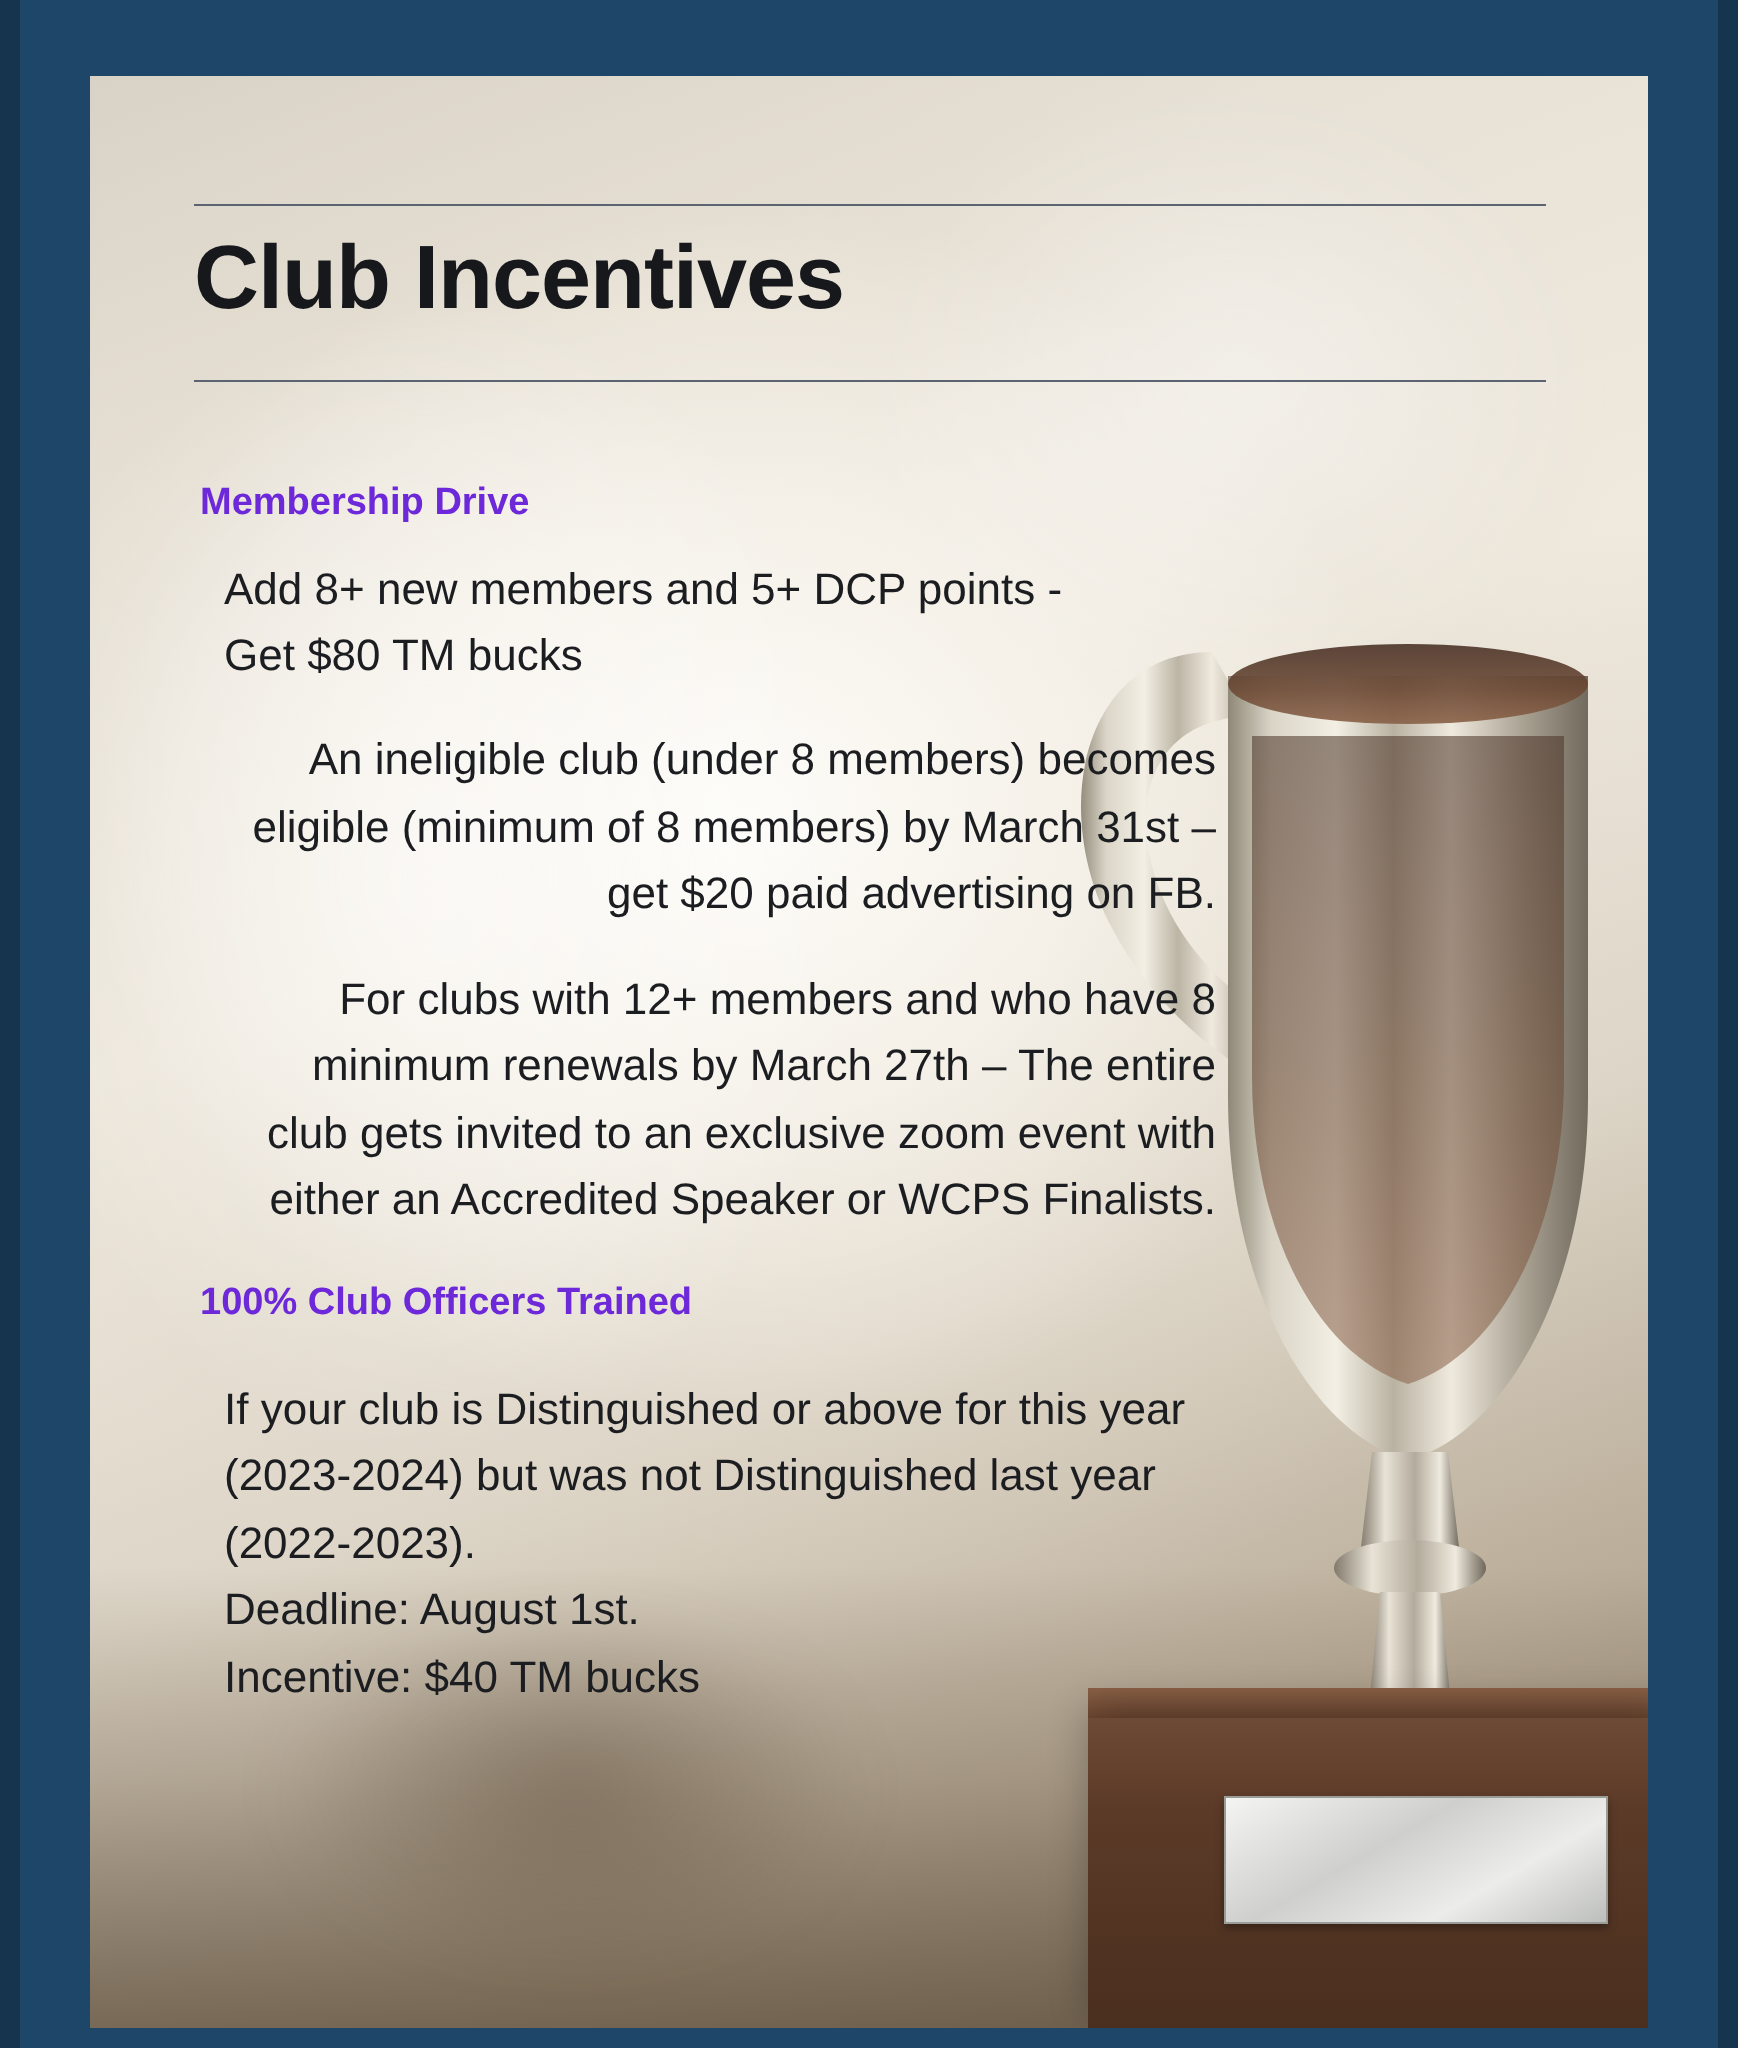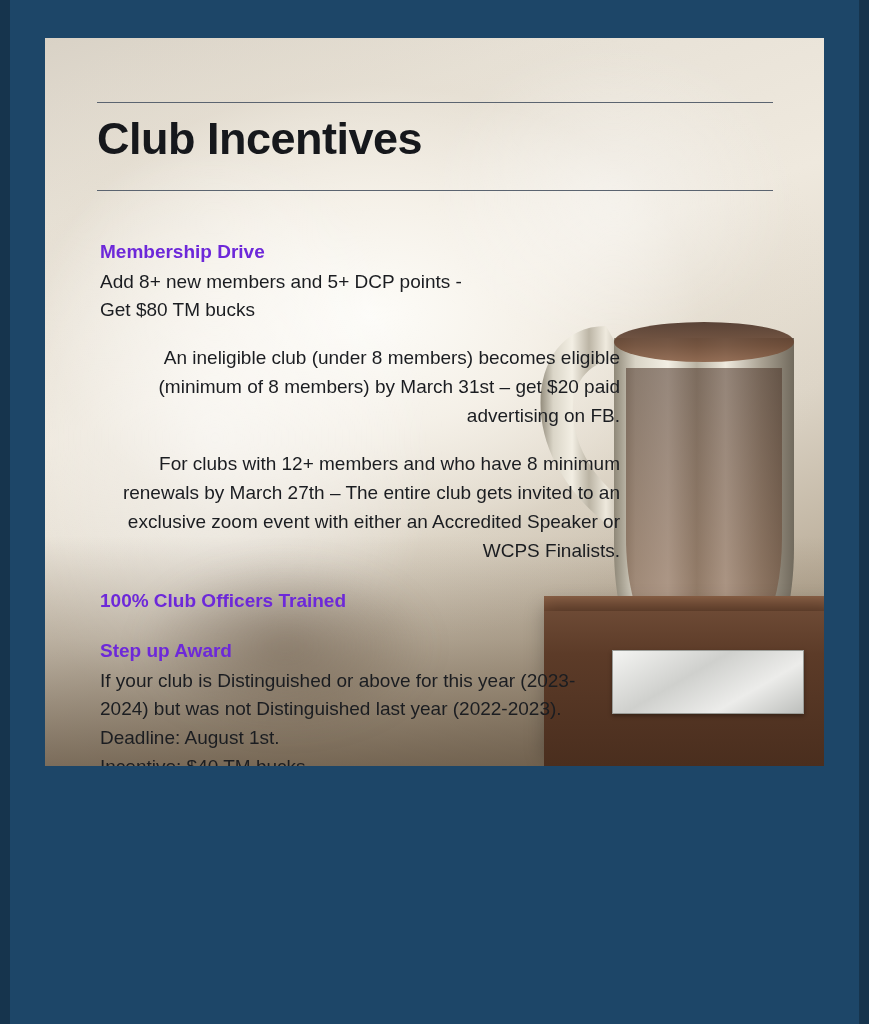--- a/index.html
+++ b/index.html
@@ -31,21 +31,21 @@
     background: #16344d;
   }
   .edge-strip-left { left: 0; }
   .edge-strip-right { right: 0; }
 
   .card {
     position: absolute;
     left: 45px;
     top: 38px;
     width: 779px;
-    height: 728px;
+    height: 976px;
     overflow: hidden;
     background: #cfc8bd;
   }
 
   
   .bg-base {
     position: absolute;
     inset: 0;
     background:
       radial-gradient(ellipse 60% 45% at 42% 38%, #fdfcf8 0%, rgba(247,243,235,0.85) 35%, rgba(226,218,203,0.25) 70%, rgba(200,190,172,0) 100%),
@@ -159,24 +159,24 @@
   .block:last-child { margin-bottom: 0; }
 
   .heading {
     font-size: 19px;
     font-weight: bold;
     color: #6d28d9;
     line-height: 1.45;
     margin: 0 0 2px 0;
   }
   .para {
-    font-size: 19px;
+    font-size: 22px;
     color: #1b1d21;
     line-height: 1.52;
-    margin: 0;
+    margin: 12px;
   }
   .para + .para { margin-top: 19px; text-align: right; }
 </style>
 </head>
 <body>
 
 <div class="slide-frame">
 
   <div class="edge-strip-left"></div>
   <div class="edge-strip-right"></div>
@@ -249,21 +249,20 @@
 Get $80 TM bucks</p>
           <p class="para">An ineligible club (under 8 members) becomes eligible (minimum of 8 members) by March 31st – get $20 paid advertising on FB.</p>
           <p class="para">For clubs with 12+ members and who have 8 minimum renewals by March 27th – The entire club gets invited to an exclusive zoom event with either an Accredited Speaker or WCPS Finalists.</p>
         </div>
 
         <div class="block">
           <p class="heading">100% Club Officers Trained</p>
         </div>
 
         <div class="block">
-          <p class="heading">Step up Award</p>
           <p class="para" style="white-space: pre-line;">If your club is Distinguished or above for this year (2023-2024) but was not Distinguished last year (2022-2023).
 Deadline: August 1st.
 Incentive: $40 TM bucks</p>
         </div>
 
       </div>
     </div>
 
   </div>
 </div>

